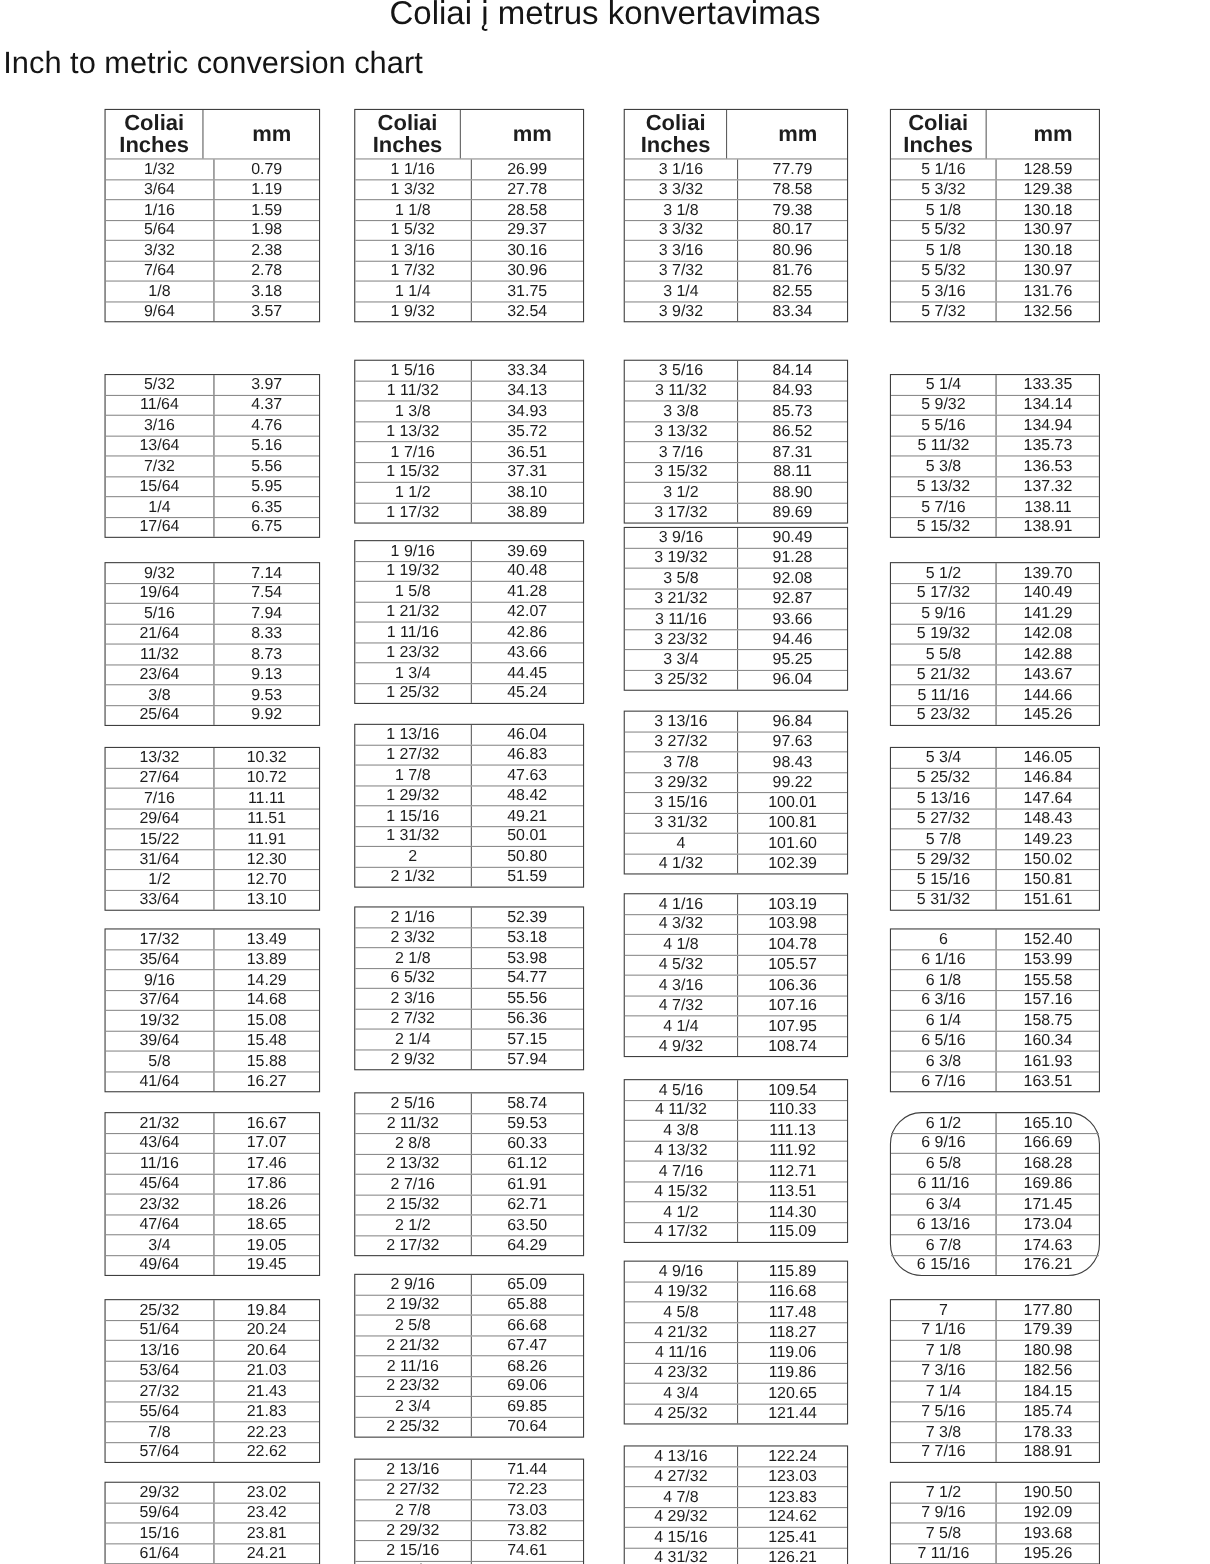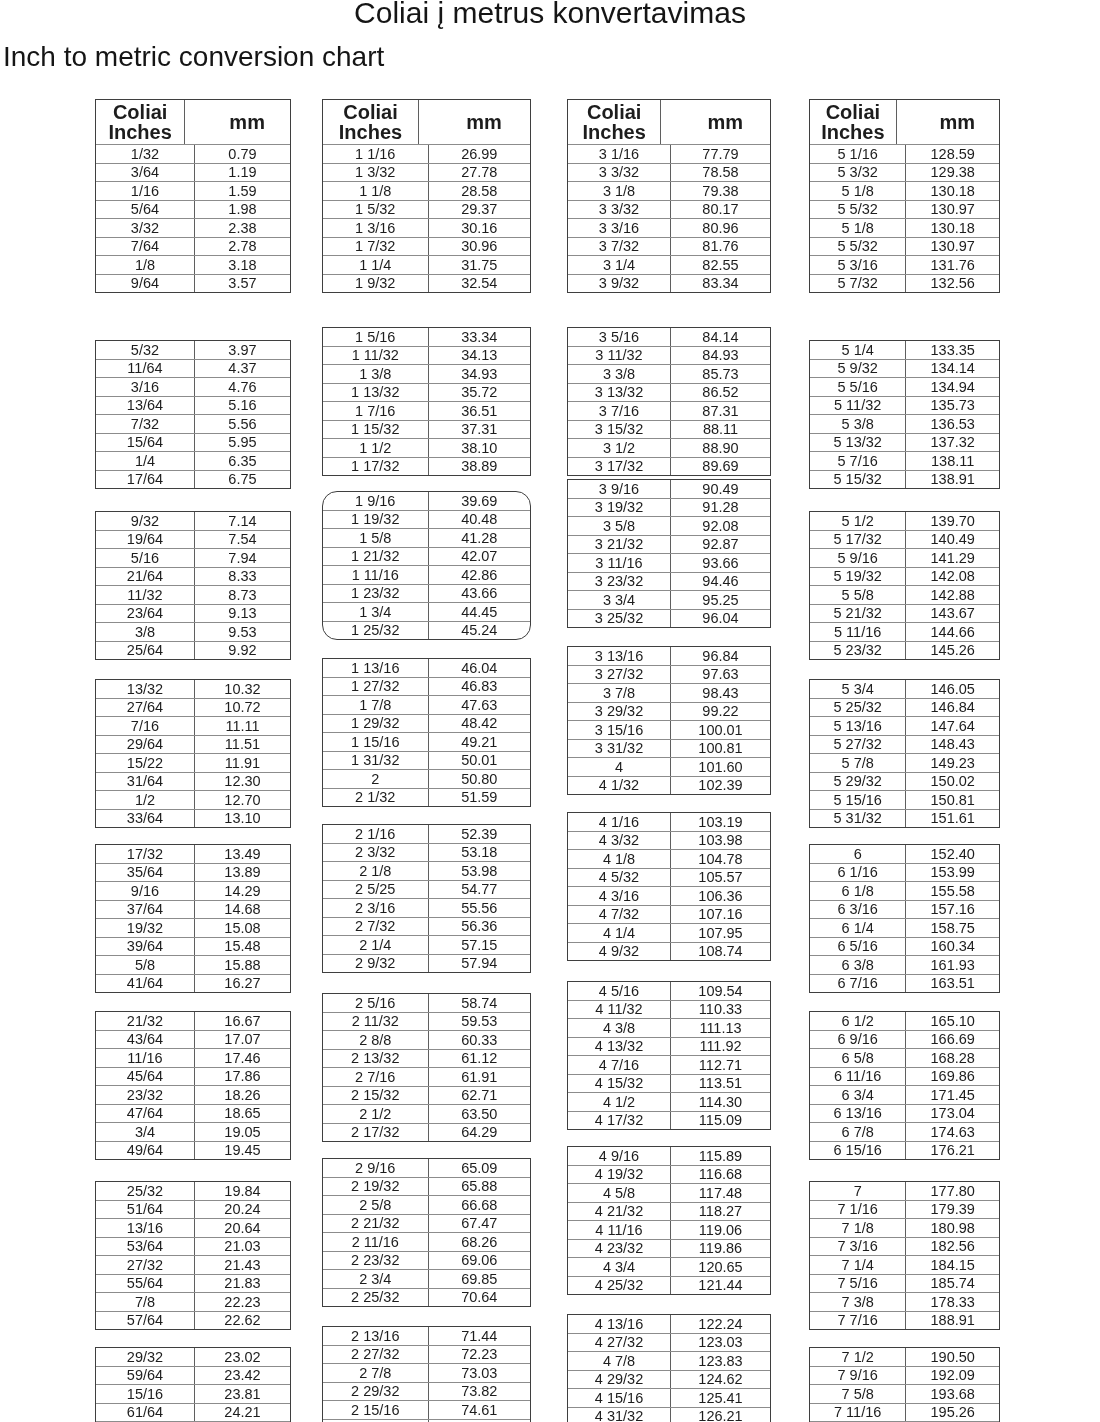--- a/index.html
+++ b/index.html
@@ -362,21 +362,21 @@
         </div>
         <div class="row">
           <div class="cell ic">1 1/2</div>
           <div class="cell mc">38.10</div>
         </div>
         <div class="row">
           <div class="cell ic">1 17/32</div>
           <div class="cell mc">38.89</div>
         </div>
       </div>
-      <div class="block" style="margin-top: 15px; border-radius: 15px;">
+      <div class="block" style="margin-top: 15px;">
         <div class="row">
           <div class="cell ic">1 9/16</div>
           <div class="cell mc">39.69</div>
         </div>
         <div class="row">
           <div class="cell ic">1 19/32</div>
           <div class="cell mc">40.48</div>
         </div>
         <div class="row">
           <div class="cell ic">1 5/8</div>
@@ -444,21 +444,21 @@
         </div>
         <div class="row">
           <div class="cell ic">2 3/32</div>
           <div class="cell mc">53.18</div>
         </div>
         <div class="row">
           <div class="cell ic">2 1/8</div>
           <div class="cell mc">53.98</div>
         </div>
         <div class="row">
-          <div class="cell ic">2 5/25</div>
+          <div class="cell ic">6 5/32</div>
           <div class="cell mc">54.77</div>
         </div>
         <div class="row">
           <div class="cell ic">2 3/16</div>
           <div class="cell mc">55.56</div>
         </div>
         <div class="row">
           <div class="cell ic">2 7/32</div>
           <div class="cell mc">56.36</div>
         </div>
@@ -1010,21 +1010,21 @@
         </div>
         <div class="row">
           <div class="cell ic">6 3/8</div>
           <div class="cell mc">161.93</div>
         </div>
         <div class="row">
           <div class="cell ic">6 7/16</div>
           <div class="cell mc">163.51</div>
         </div>
       </div>
-      <div class="block" style="margin-top: 18px;">
+      <div class="block" style="margin-top: 18px; border-radius: 29px;">
         <div class="row">
           <div class="cell ic">6 1/2</div>
           <div class="cell mc">165.10</div>
         </div>
         <div class="row">
           <div class="cell ic">6 9/16</div>
           <div class="cell mc">166.69</div>
         </div>
         <div class="row">
           <div class="cell ic">6 5/8</div>

